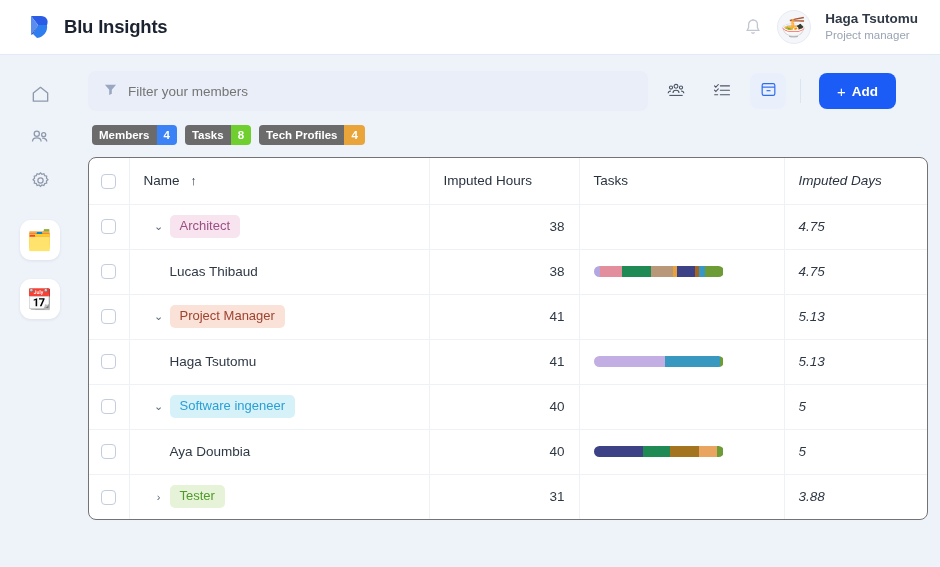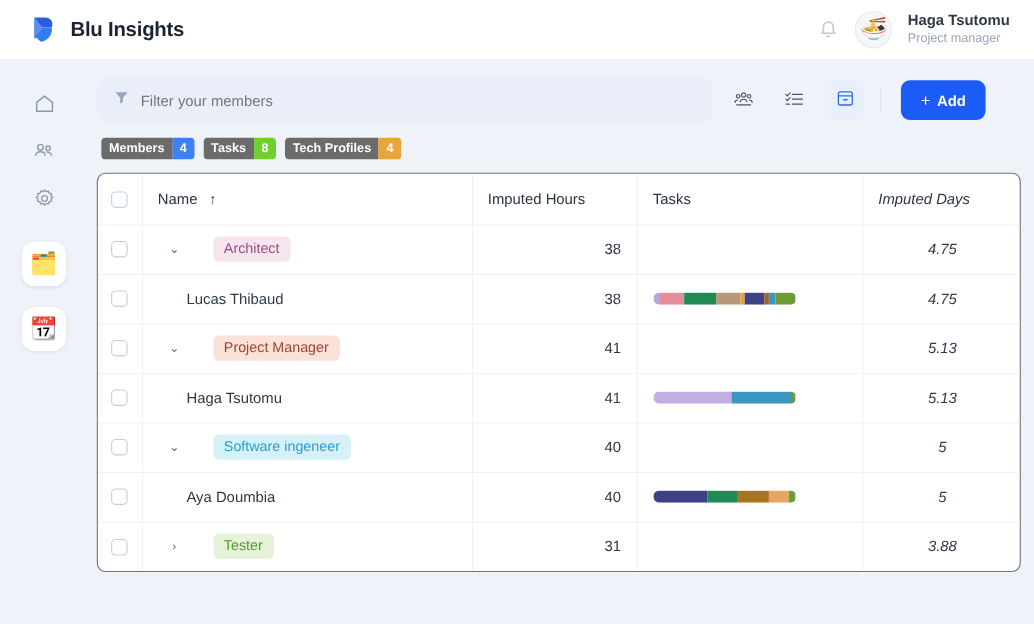--- a/index.html
+++ b/index.html
@@ -121,39 +121,39 @@
     height: 45px; padding: 0 14px; text-align: left;
     vertical-align: middle;
   }
   th { font-weight: normal; color: #2a3340; height: 46px; }
   th:last-child, td:last-child { border-right: none; font-style: italic; }
   tr:last-child td { border-bottom: none; }
   .col-check { width: 40px; text-align: center; padding: 0; }
   .col-name  { width: 300px; }
   .col-hours { width: 150px; text-align: right; }
   .col-tasks { width: 205px; }
-  .col-days  { width: 145px; text-align: center; }
+  .col-days  { width: 145px; text-align: left; }
   th.col-hours, th.col-days { text-align: left; }
 
   .cb {
     width: 15px; height: 15px; border: 1px solid #c3cddd;
     border-radius: 4px; background: #fff; display: inline-block;
     cursor: pointer; vertical-align: middle;
   }
   .name-cell { display: flex; align-items: center; gap: 0; }
   .chev {
     width: 22px; flex: 0 0 22px; color: #5b6779; font-size: 11px;
     display: flex; align-items: center; justify-content: center;
     cursor: pointer; margin-left: 4px;
   }
   .name-indent { padding-left: 26px; }
   .sort-arrow { margin-left: 7px; font-size: 13px; color: #2a3340; }
   .tag {
     display: inline-block; padding: 4px 10px; border-radius: 5px;
-    font-size: 13px; line-height: 1.15; margin-left: 24px;
+    font-size: 13px; line-height: 1.15;
   }
 
   
   .bar {
     height: 11px; width: 130px; border-radius: 6px;
     overflow: hidden; display: flex;
   }
   .bar span { display: block; height: 100%; }
 </style>
 </head>

